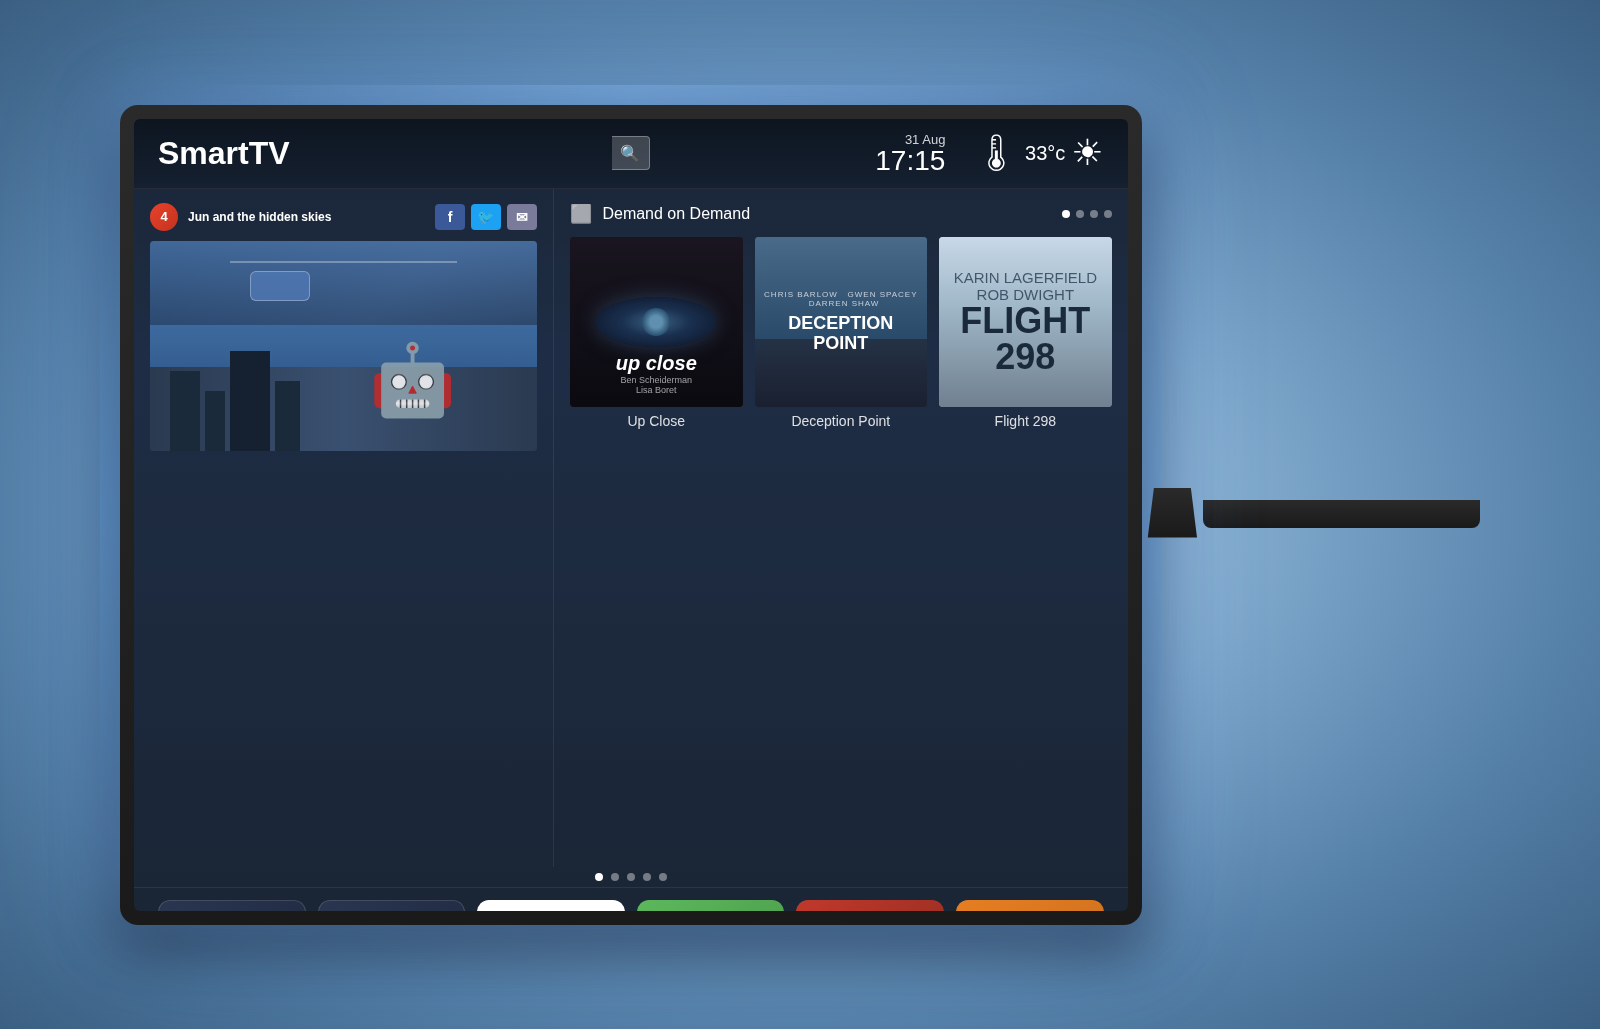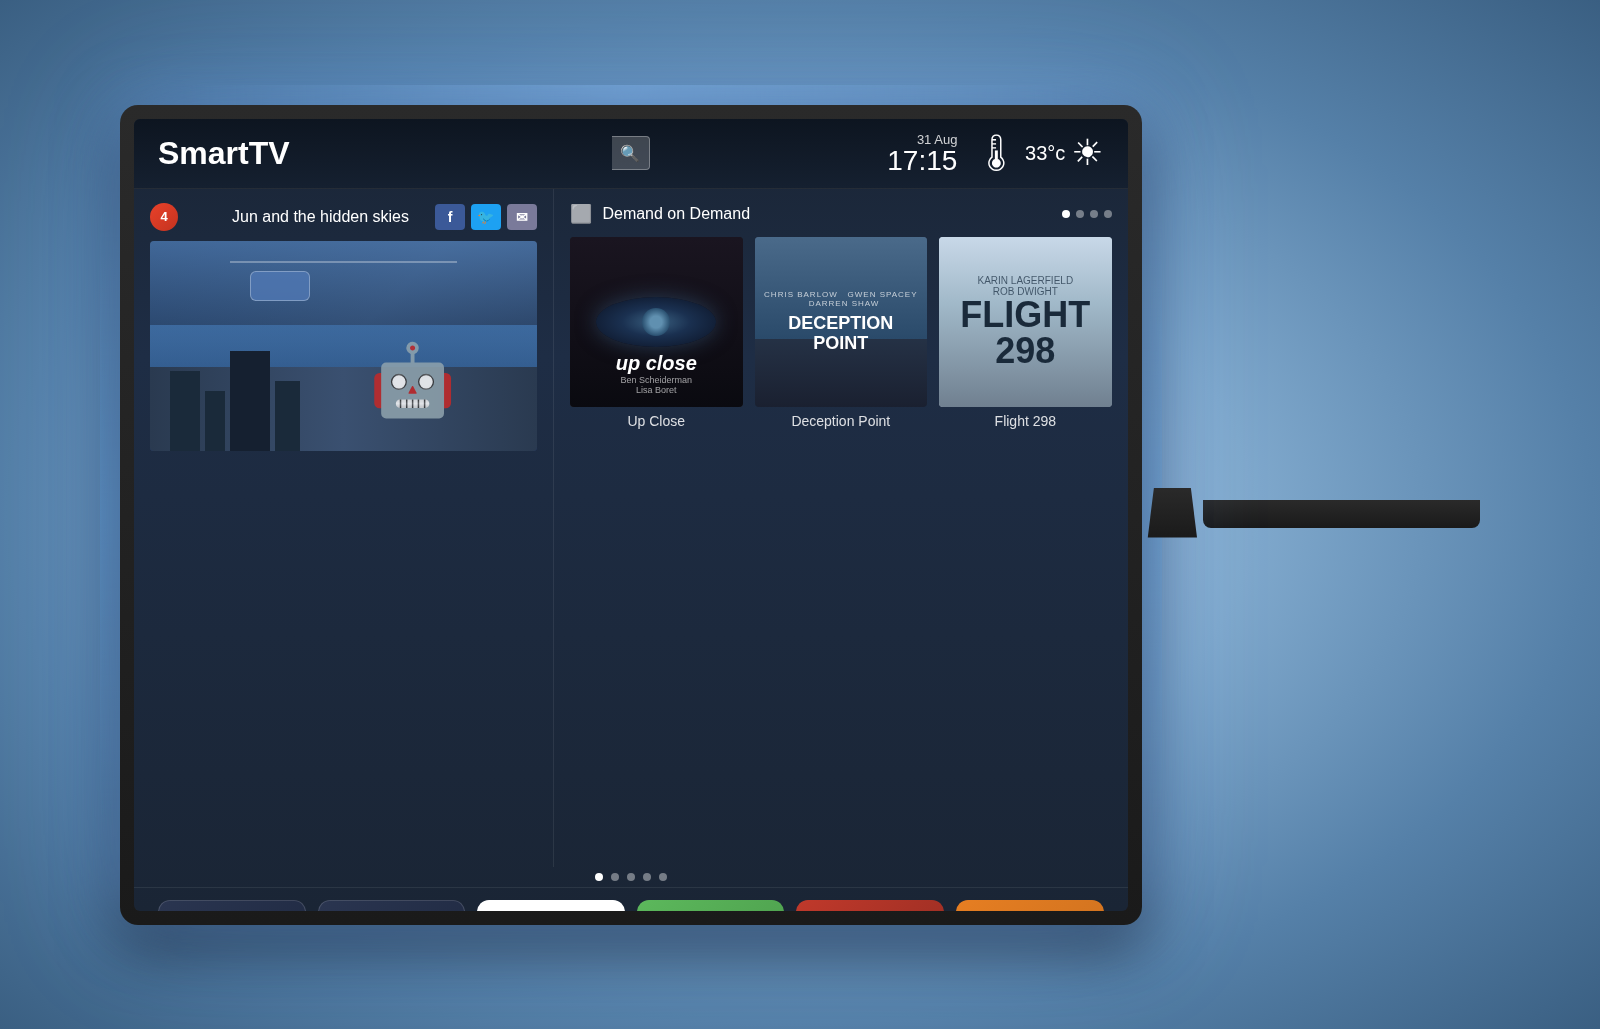--- a/index.html
+++ b/index.html
@@ -105,21 +105,21 @@
       color: white;
       cursor: pointer;
       font-size: 16px;
     }
 
     .header-right {
       flex: 1;
       display: flex;
       align-items: center;
       justify-content: flex-end;
-      gap: 16px;
+      gap: 28px;
     }
     .date-time {
       color: white;
       text-align: right;
     }
     .date-text {
       font-size: 13px;
       opacity: 0.8;
     }
     .time-text {
@@ -166,24 +166,23 @@
       background: linear-gradient(135deg, #e8412a, #c4331f);
       border-radius: 50%;
       display: flex;
       align-items: center;
       justify-content: center;
       font-size: 13px;
       font-weight: 700;
       color: white;
     }
     .show-title {
-      font-size: 16px;
-      color: white;
-      font-weight: 400;
-      margin-left: 44px;
+      font-size: 12px;
+      color: white;
+      font-weight: 700;
     }
     .social-icons {
       display: flex;
       gap: 6px;
       margin-left: auto;
     }
     .social-icon {
       width: 30px;
       height: 26px;
       border-radius: 4px;
@@ -398,21 +397,21 @@
 
     .flight-298-overlay {
       position: absolute;
       inset: 0;
       background: linear-gradient(180deg, #c8d8e8 0%, #a0b8c8 40%, #708090 100%);
       display: flex;
       align-items: center;
       justify-content: center;
     }
     .flight-top-text {
-      font-size: 10px;
+      font-size: 15px;
       color: rgba(20,40,60,0.7);
       text-align: center;
       margin-bottom: 0;
     }
     .flight-number {
       font-size: 36px;
       font-weight: 900;
       color: #1a2a3a;
       text-align: center;
       line-height: 1;

